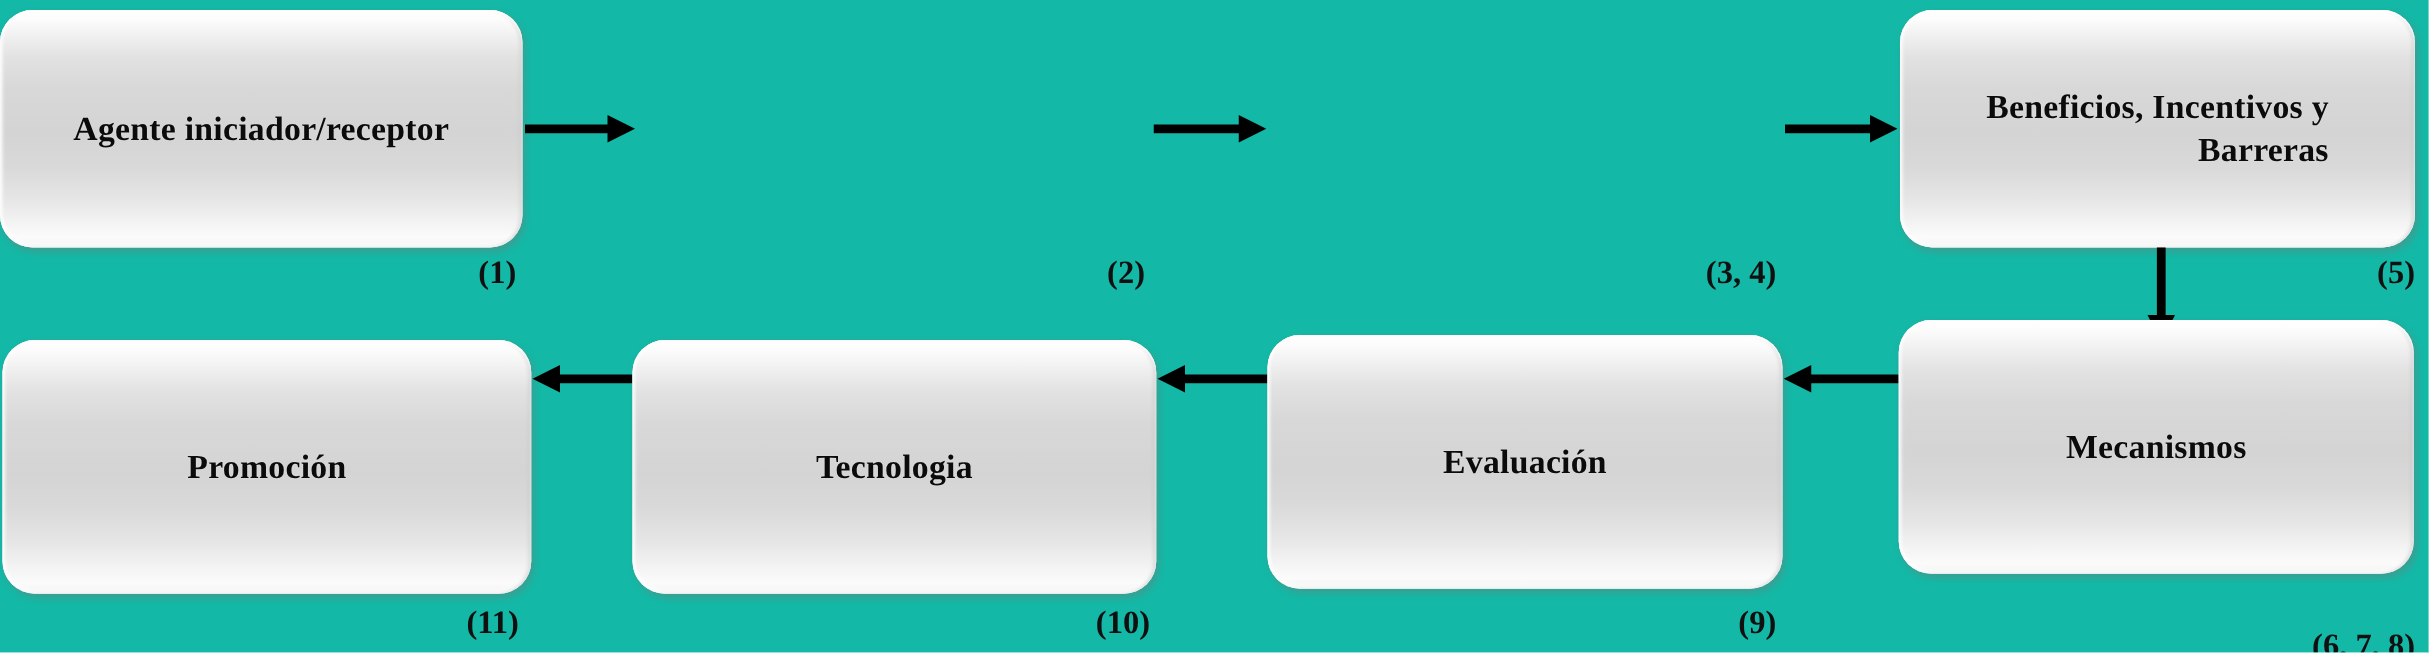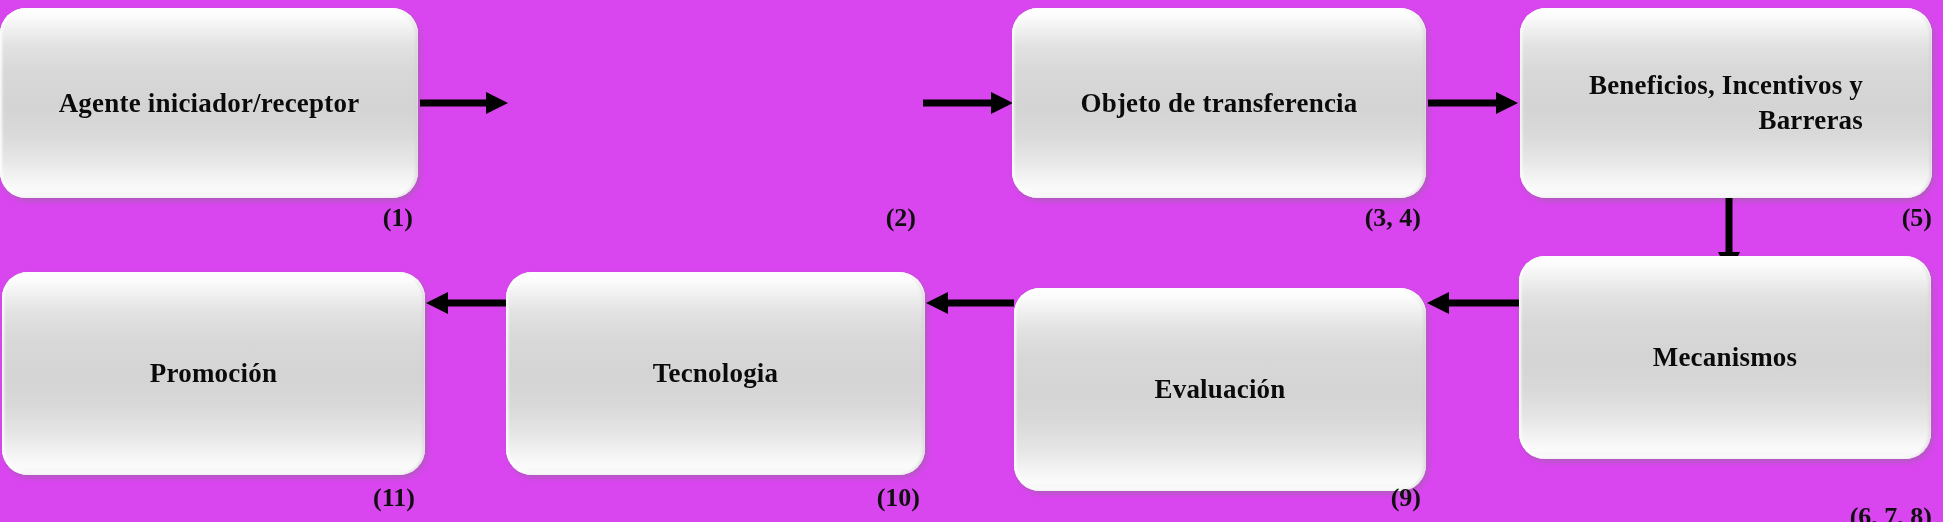--- a/index.html
+++ b/index.html
@@ -7,21 +7,21 @@
     padding: 0;
     background: #ffffff;
   }
   body {
     font-family: "Liberation Serif", "DejaVu Serif", serif;
   }
   #canvas {
     position: relative;
     width: 1943px;
     height: 522px;
-    background: #d946ef;
+    background: #14b8a6;
     overflow: hidden;
   }
 
   
   .node {
     position: absolute;
     box-sizing: border-box;
     border-radius: 26px;
     background:
       linear-gradient(to bottom,
@@ -97,23 +97,20 @@
 
   <div class="caption right" style="left:766px; top:203px; width:150px;">(2)</div>
 
   <div class="arrow-h" style="left:921px; top:90px; width:92px;">
     <svg width="92" height="26" viewBox="0 0 92 26">
       <line x1="2" y1="13" x2="72" y2="13" stroke="#000000" stroke-width="7"></line>
       <polygon points="70,2 92,13 70,24" fill="#000000"></polygon>
     </svg>
   </div>
 
-  <div class="node" style="left:1012px; top:8px; width:414px; height:190px;">
-    <span class="node-label">Objeto de transferencia</span>
-  </div>
   <div class="caption right" style="left:1241px; top:203px; width:180px;">(3, 4)</div>
 
   <div class="arrow-h" style="left:1426px; top:90px; width:92px;">
     <svg width="92" height="26" viewBox="0 0 92 26">
       <line x1="2" y1="13" x2="72" y2="13" stroke="#000000" stroke-width="7"></line>
       <polygon points="70,2 92,13 70,24" fill="#000000"></polygon>
     </svg>
   </div>
 
   <div class="node" style="left:1520px; top:8px; width:412px; height:190px;text-align:right;">
@@ -148,21 +145,21 @@
   </div>
   <div class="caption right" style="left:760px; top:483px; width:160px;">(10)</div>
 
   <div class="arrow-h" style="left:926px; top:290px; width:88px;">
     <svg width="88" height="26" viewBox="0 0 88 26">
       <polygon points="0,13 22,2 22,24" fill="#000000"></polygon>
       <line x1="20" y1="13" x2="88" y2="13" stroke="#000000" stroke-width="7"></line>
     </svg>
   </div>
 
-  <div class="node" style="left:1014px; top:288px; width:412px; height:203px;">
+  <div class="node" style="left:1014px; top:268px; width:412px; height:203px;">
     <span class="node-label">Evaluación</span>
   </div>
   <div class="caption right" style="left:1266px; top:483px; width:155px;">(9)</div>
 
   <div class="arrow-h" style="left:1427px; top:290px; width:92px;">
     <svg width="92" height="26" viewBox="0 0 92 26">
       <polygon points="0,13 22,2 22,24" fill="#000000"></polygon>
       <line x1="20" y1="13" x2="92" y2="13" stroke="#000000" stroke-width="7"></line>
     </svg>
   </div>

